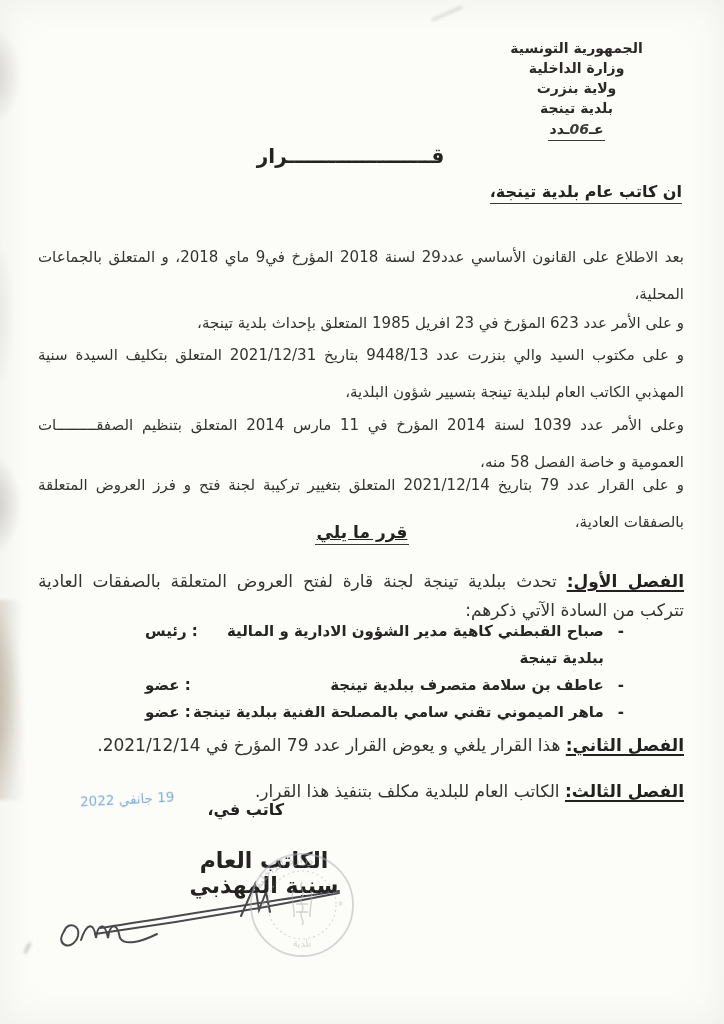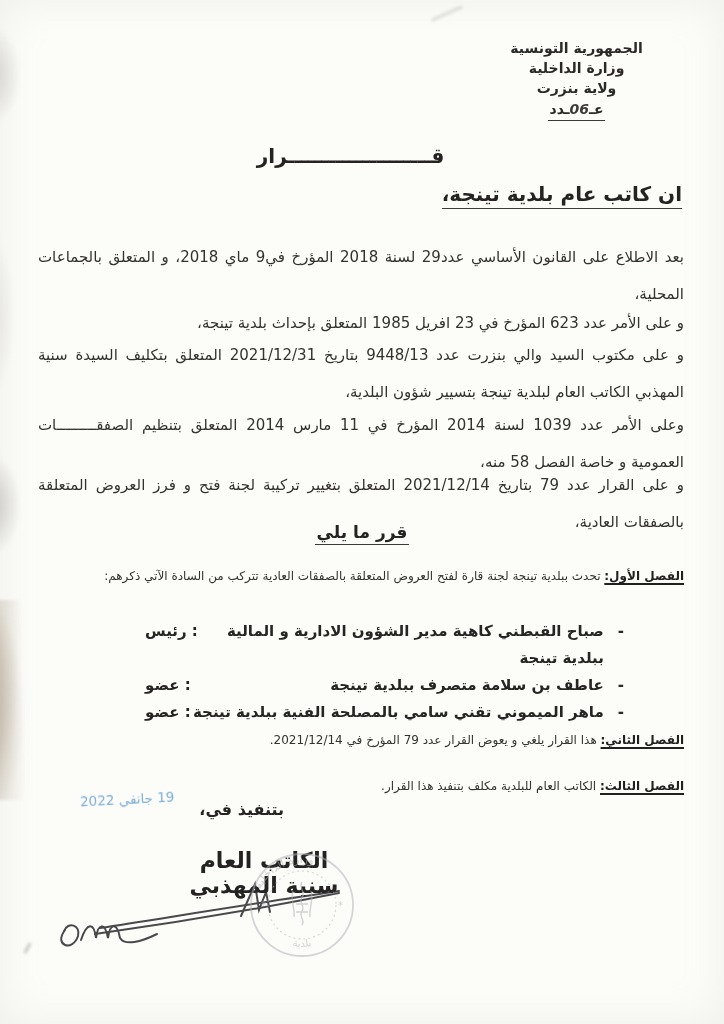--- a/index.html
+++ b/index.html
@@ -44,43 +44,43 @@
   
   .doc-title{
     position:absolute;top:144px;left:0;right:0;
     text-align:center;direction:rtl;
     font-size:20px;font-weight:bold;color:#242322;letter-spacing:.5px;
     padding-right:30px;
     margin-left:7px;
   }
   .intro-line{
     position:absolute;top:182px;right:42px;
-    direction:rtl;font-size:20px;font-weight:bold;color:#242322;
+    direction:rtl;font-size:16px;font-weight:bold;color:#242322;
     border-bottom:1.6px solid #3a3937;padding-bottom:2px;
   }
 
   
   .para{
     position:absolute;right:40px;left:38px;
     direction:rtl;text-align:justify;text-align-last:right;
     font-size:15px;line-height:37px;color:#33322f;
   }
   .p0{top:224px;} .p1{top:290px;} .p2{top:322px;} .p3{top:392px;} .p4{top:452px;}
 
   .decision-heading{
     position:absolute;top:522px;left:0;right:0;text-align:center;direction:rtl;
   }
   .decision-heading span{
     font-size:17px;font-weight:bold;color:#242322;
-    border-bottom:1.8px solid #3a3937;padding:0 2px 2px;
+    border-bottom:1.8px solid #3a3937;padding:0 2px 2px;text-decoration:underline;
   }
 
   .article{position:absolute;right:40px;left:38px;direction:rtl;
     text-align:justify;text-align-last:right;
-    font-size:12px;line-height:29px;color:#33322f;}
+    font-size:17px;line-height:29px;color:#33322f;}
   .article .label{font-weight:bold;color:#222120;
     text-decoration:underline;text-decoration-thickness:1.6px;text-underline-offset:3px;}
   .a1{top:550px;} .a2{top:714px;} .a3{top:760px;}
 
   
   .committee{position:absolute;top:618px;right:100px;left:145px;direction:rtl;}
   .committee-row{display:flex;justify-content:space-between;align-items:baseline;
     line-height:27px;font-size:15px;}
   .committee-row .name-wrap{display:flex;gap:14px;direction:rtl;}
   .committee-row .dash{font-weight:bold;color:#2a2927;}
@@ -108,20 +108,21 @@
   <div class="artifact art-b"></div>
   <div class="artifact art-c"></div>
   <div class="artifact art-d"></div>
   <div class="artifact art-mark-top"></div>
   <div class="artifact art-mark-bottom"></div>
 
   <div class="header-block">
     <div>الجمهورية التونسية</div>
     <div>وزارة الداخلية</div>
     <div>ولاية بنزرت</div>
+    <div>بلدية تينجة</div>
     <div>
       <span class="header-number"><span>عـ</span><span class="hw">06</span><span>ـدد</span></span>
     </div>
   </div>
 
   <div class="doc-title">قـــــــــــــــــــــرار</div>
 
   <div class="intro-line">ان كاتب عام بلدية تينجة،</div>
 
   <p class="para p0">بعد الاطلاع على القانون الأساسي عدد29 لسنة 2018 المؤرخ في9 ماي 2018، و المتعلق بالجماعات المحلية،</p>
@@ -166,21 +167,21 @@
   <p class="article a2">
     <span class="label">الفصل الثاني:</span>
     <span>هذا القرار يلغي و يعوض القرار عدد 79 المؤرخ في 2021/12/14.</span>
   </p>
 
   <p class="article a3">
     <span class="label">الفصل الثالث:</span>
     <span>الكاتب العام للبلدية مكلف بتنفيذ هذا القرار.</span>
   </p>
 
-  <div class="place-line">بتنفيذ في،</div>
+  <div class="place-line">كاتب في،</div>
   <div class="date-stamp">19 جانفي 2022</div>
 
   <div class="signer-block">
     <div>الكاتب العام</div>
     <div>سنية المهذبي</div>
   </div>
 
   <svg class="signature-svg" width="310" height="78" viewBox="0 0 310 78">
     <g fill="none" stroke="#2a2a2e" stroke-width="2" stroke-linecap="round" opacity="0.85">
       <path d="M55,52 C120,42 205,28 294,15"></path>

